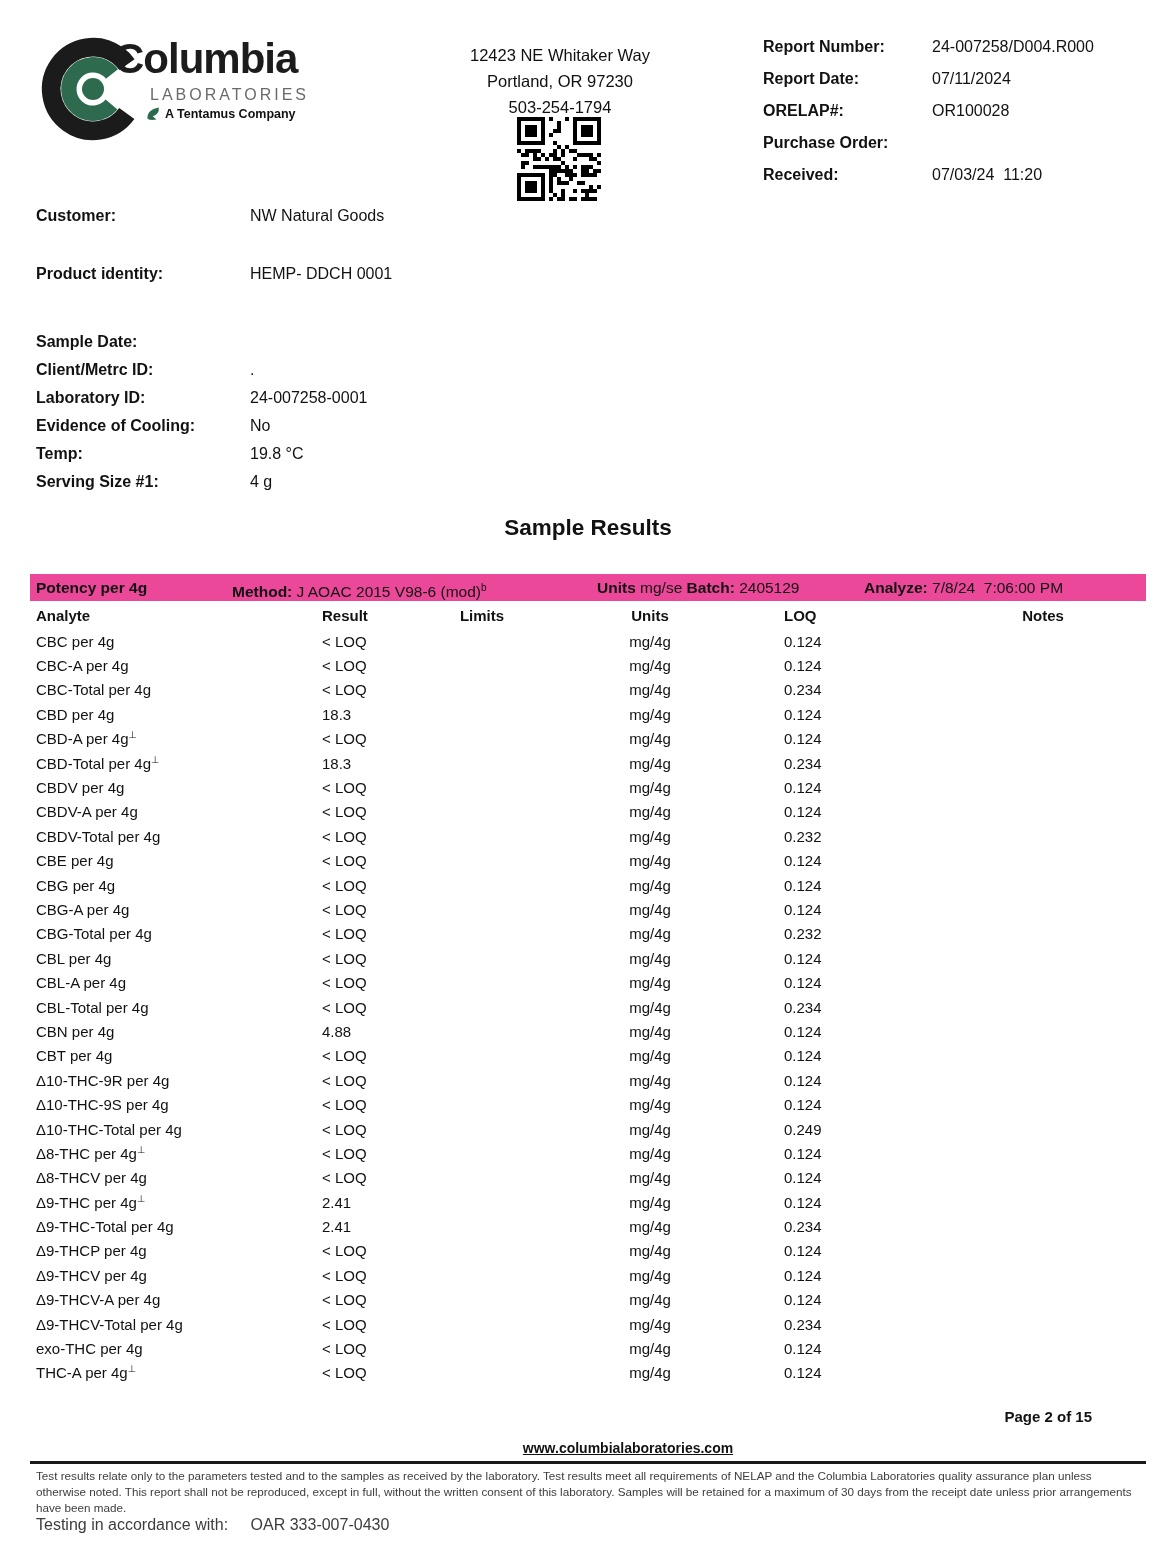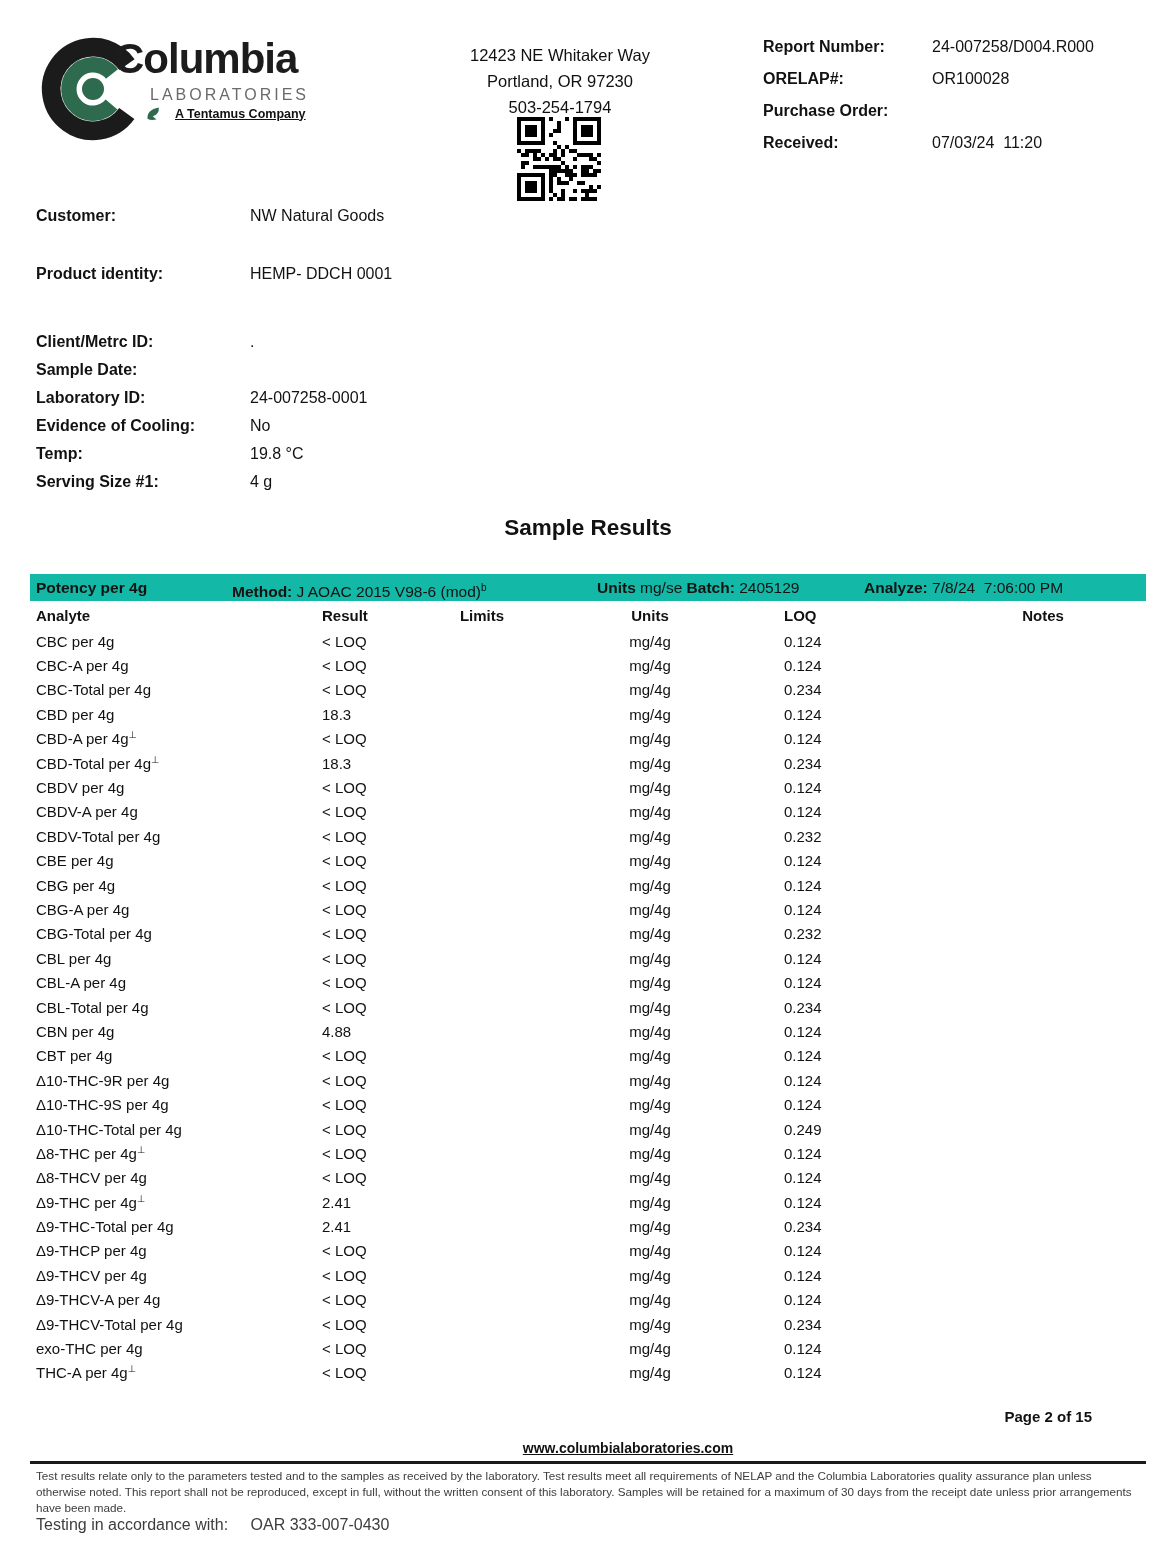--- a/index.html
+++ b/index.html
@@ -7,21 +7,21 @@
   body {
     width:1176px; height:1549px; position:relative;
     font-family:"Liberation Sans", sans-serif; color:#121212;
     overflow:hidden;
   }
 
   
   .logo-mark { position:absolute; left:38px; top:33px; width:110px; height:112px; }
   .brand     { position:absolute; left:114px; top:38px; font-size:42px; font-weight:bold; letter-spacing:-1px; color:#1c1c1c; line-height:1; }
   .brand-sub { position:absolute; left:150px; top:86px; font-size:16px; letter-spacing:3px; color:#6a6a6d; }
-  .tagline   { position:absolute; left:146px; top:106px; font-size:12.5px; font-weight:bold; color:#111; display:flex; align-items:center; gap:14px;text-decoration:underline; }
+  .tagline   { position:absolute; left:146px; top:106px; font-size:12.5px; font-weight:bold; color:#111; display:flex; align-items:center; gap:4px; }
   .tagline svg { width:15px; height:15px; }
 
   .addr { position:absolute; left:420px; top:42px; width:280px; text-align:center; font-size:16.5px; line-height:26px; color:#101010; }
   .qr   { position:absolute; left:517px; top:117px; width:84px; height:84px; }
 
   .report-info { position:absolute; left:763px; top:38px; width:390px; }
   .ri-row   { display:flex; height:22px; margin-bottom:10px; font-size:16px; }
   .ri-label { width:169px; font-weight:bold; }
   .ri-value { flex:1; }
 
@@ -202,20 +202,24 @@
     <rect x="4" y="60" width="20" height="20" fill="#fff"></rect>
     <rect x="8" y="64" width="12" height="12" fill="#000"></rect>
   </svg>
 
 <div class="report-info">
     <div class="ri-row">
       <span class="ri-label">Report Number:</span>
       <span class="ri-value">24-007258/D004.R000</span>
     </div>
     <div class="ri-row">
+      <span class="ri-label">Report Date:</span>
+      <span class="ri-value">07/11/2024</span>
+    </div>
+    <div class="ri-row">
       <span class="ri-label">ORELAP#:</span>
       <span class="ri-value">OR100028</span>
     </div>
     <div class="ri-row">
       <span class="ri-label">Purchase Order:</span>
       <span class="ri-value"></span>
     </div>
     <div class="ri-row">
       <span class="ri-label">Received:</span>
       <span class="ri-value">07/03/24 &nbsp;11:20</span>
@@ -225,49 +229,49 @@
 <div class="sample-info">
     <div class="si-row">
       <span class="si-label">Customer:</span>
       <span class="si-value">NW Natural Goods</span>
     </div>
     <div class="si-row">
       <span class="si-label">Product identity:</span>
       <span class="si-value">HEMP- DDCH 0001</span>
     </div>
     <div class="si-row">
+      <span class="si-label">Sample Date:</span>
+      <span class="si-value"></span>
+    </div>
+    <div class="si-row">
       <span class="si-label">Client/Metrc ID:</span>
       <span class="si-value">.</span>
     </div>
     <div class="si-row">
-      <span class="si-label">Sample Date:</span>
-      <span class="si-value"></span>
-    </div>
-    <div class="si-row">
       <span class="si-label">Laboratory ID:</span>
       <span class="si-value">24-007258-0001</span>
     </div>
     <div class="si-row">
       <span class="si-label">Evidence of Cooling:</span>
       <span class="si-value">No</span>
     </div>
     <div class="si-row">
       <span class="si-label">Temp:</span>
       <span class="si-value">19.8 °C</span>
     </div>
     <div class="si-row">
       <span class="si-label">Serving Size #1:</span>
       <span class="si-value">4 g</span>
     </div>
   </div>
 
 <div class="section-title">Sample Results</div>
 
 <div class="results-wrap">
-  <div class="bar" style="background: #14b8a6;">
+  <div class="bar" style="background: #ec4899;">
     <span class="seg" style="left:6px;   font-weight:bold;">Potency per 4g</span>
     <span class="seg" style="left:202px;">
       <b>Method:</b>
       <span>J AOAC 2015 V98-6 (mod)</span><sup>b</sup>
     </span>
     <span class="seg" style="left:567px;">
       <b>Units</b>
       <span>mg/se</span>
       <b>Batch:</b>
       <span>2405129</span>

